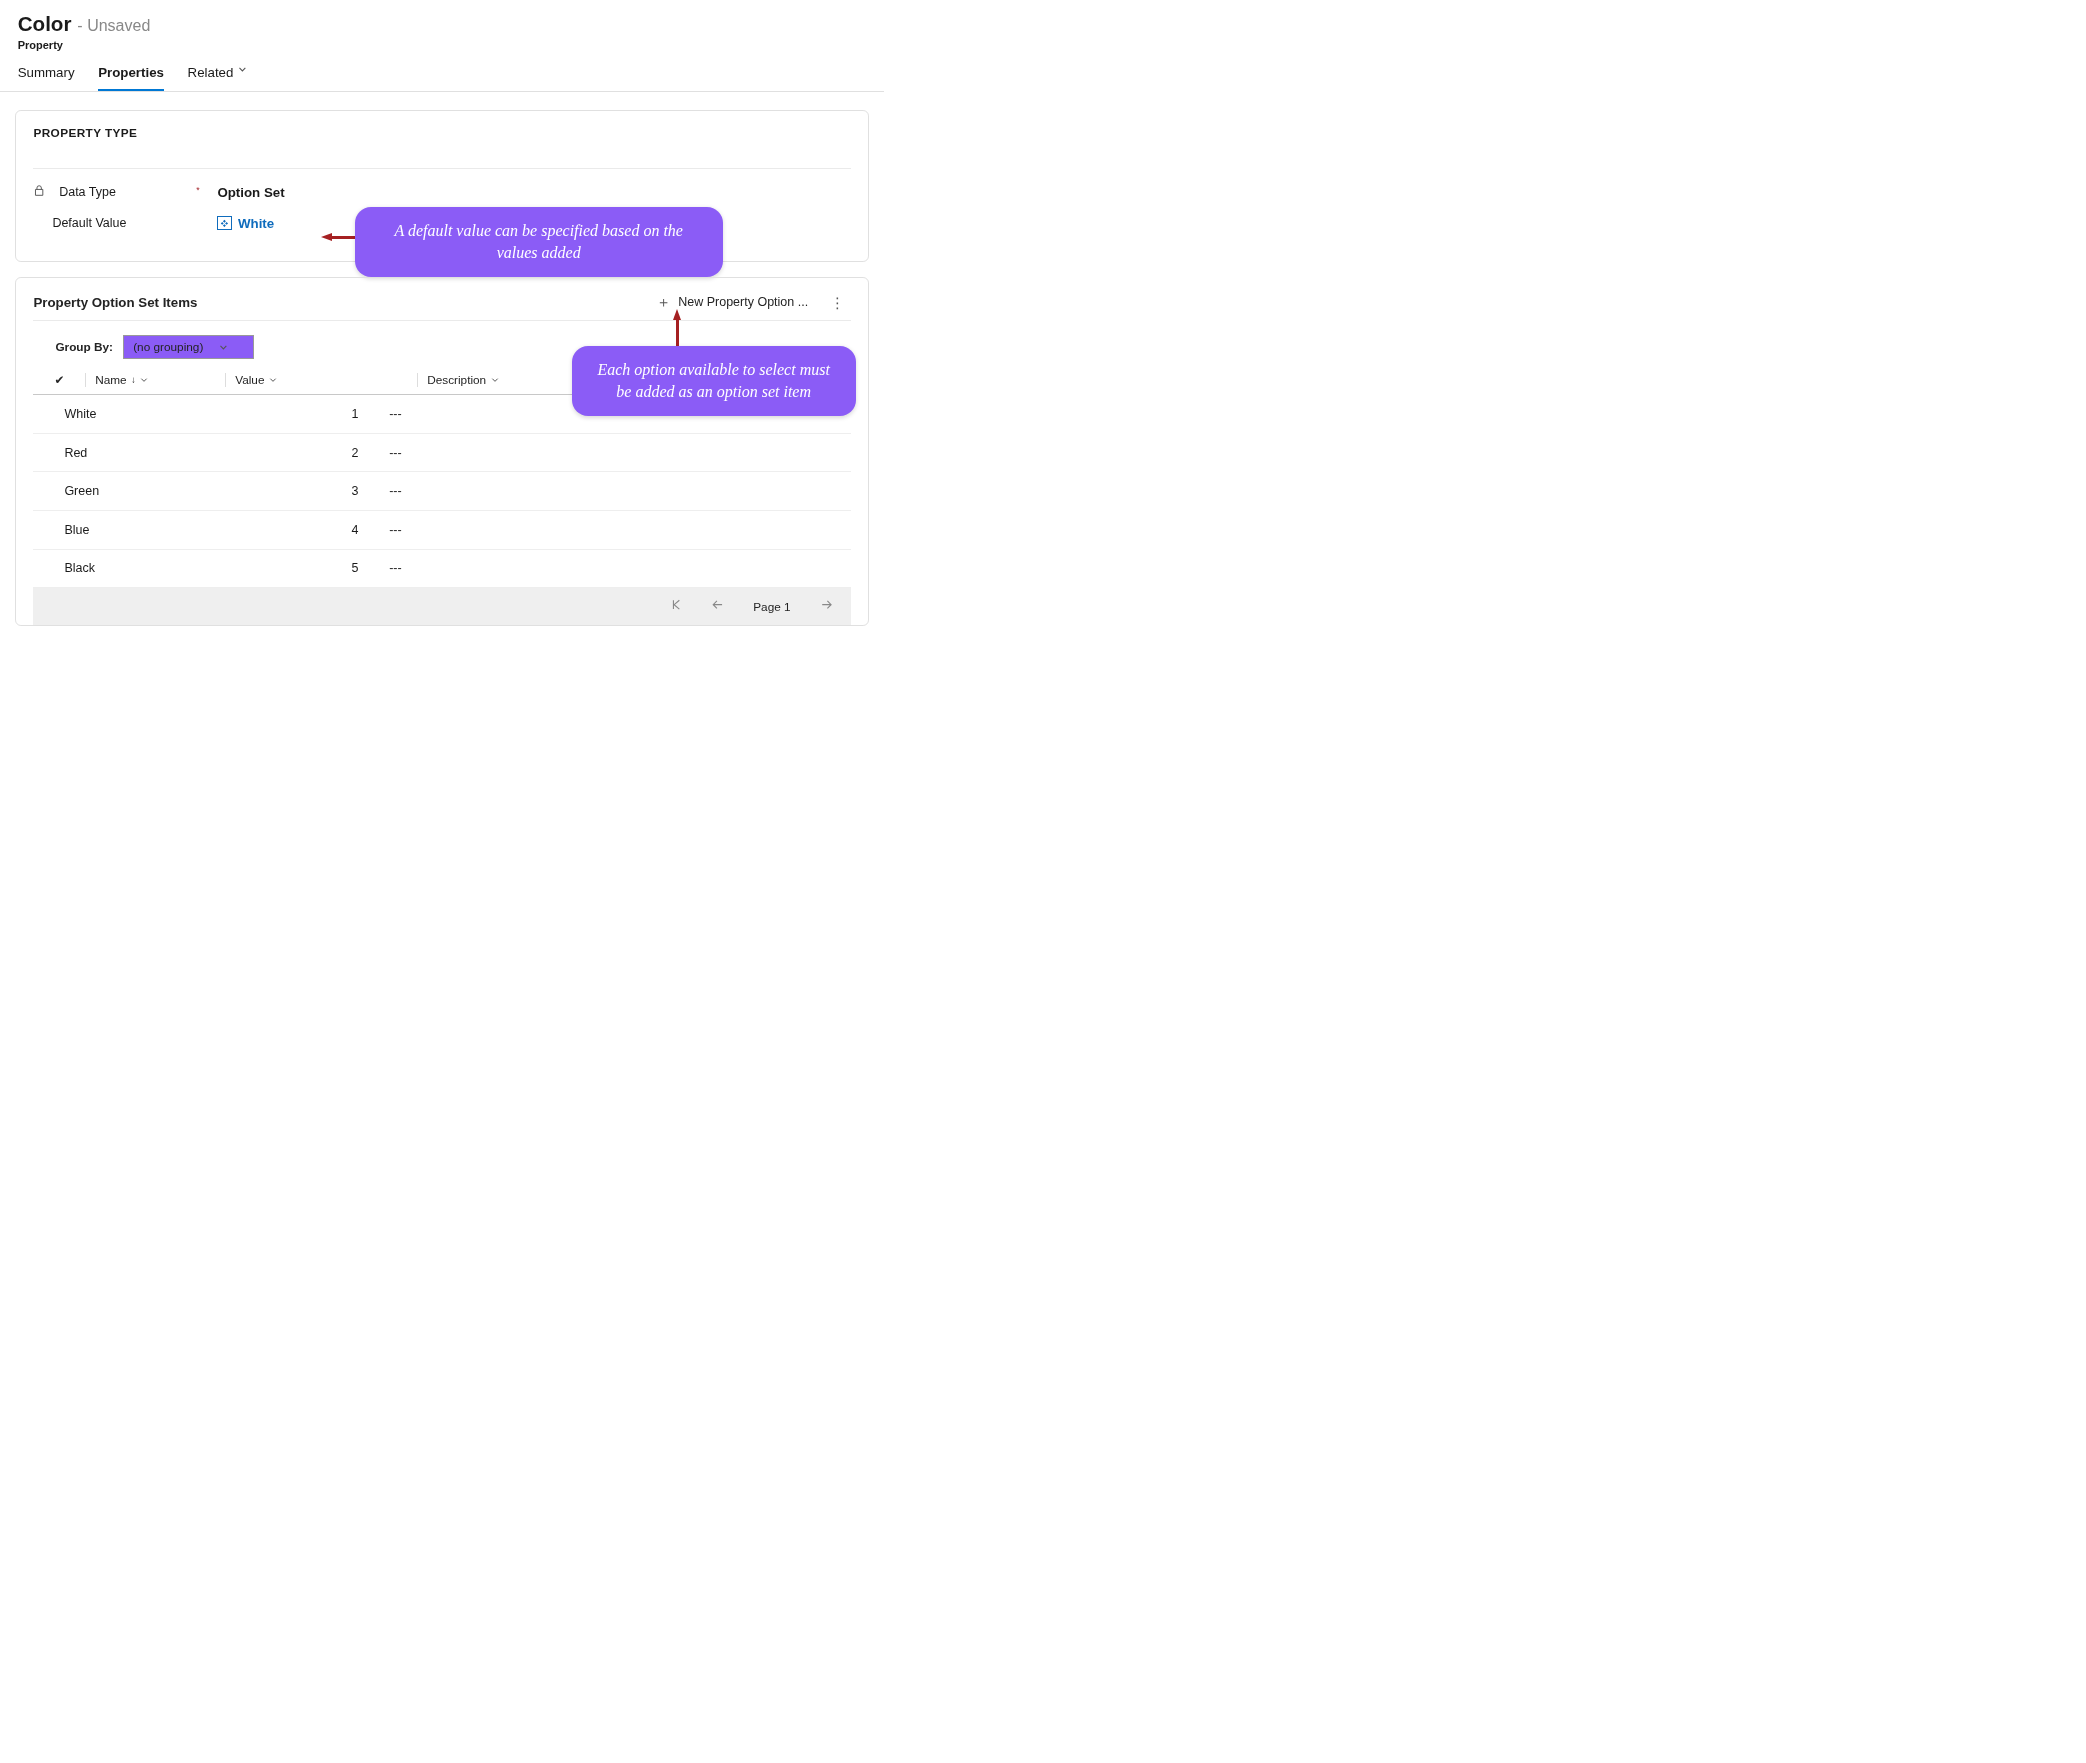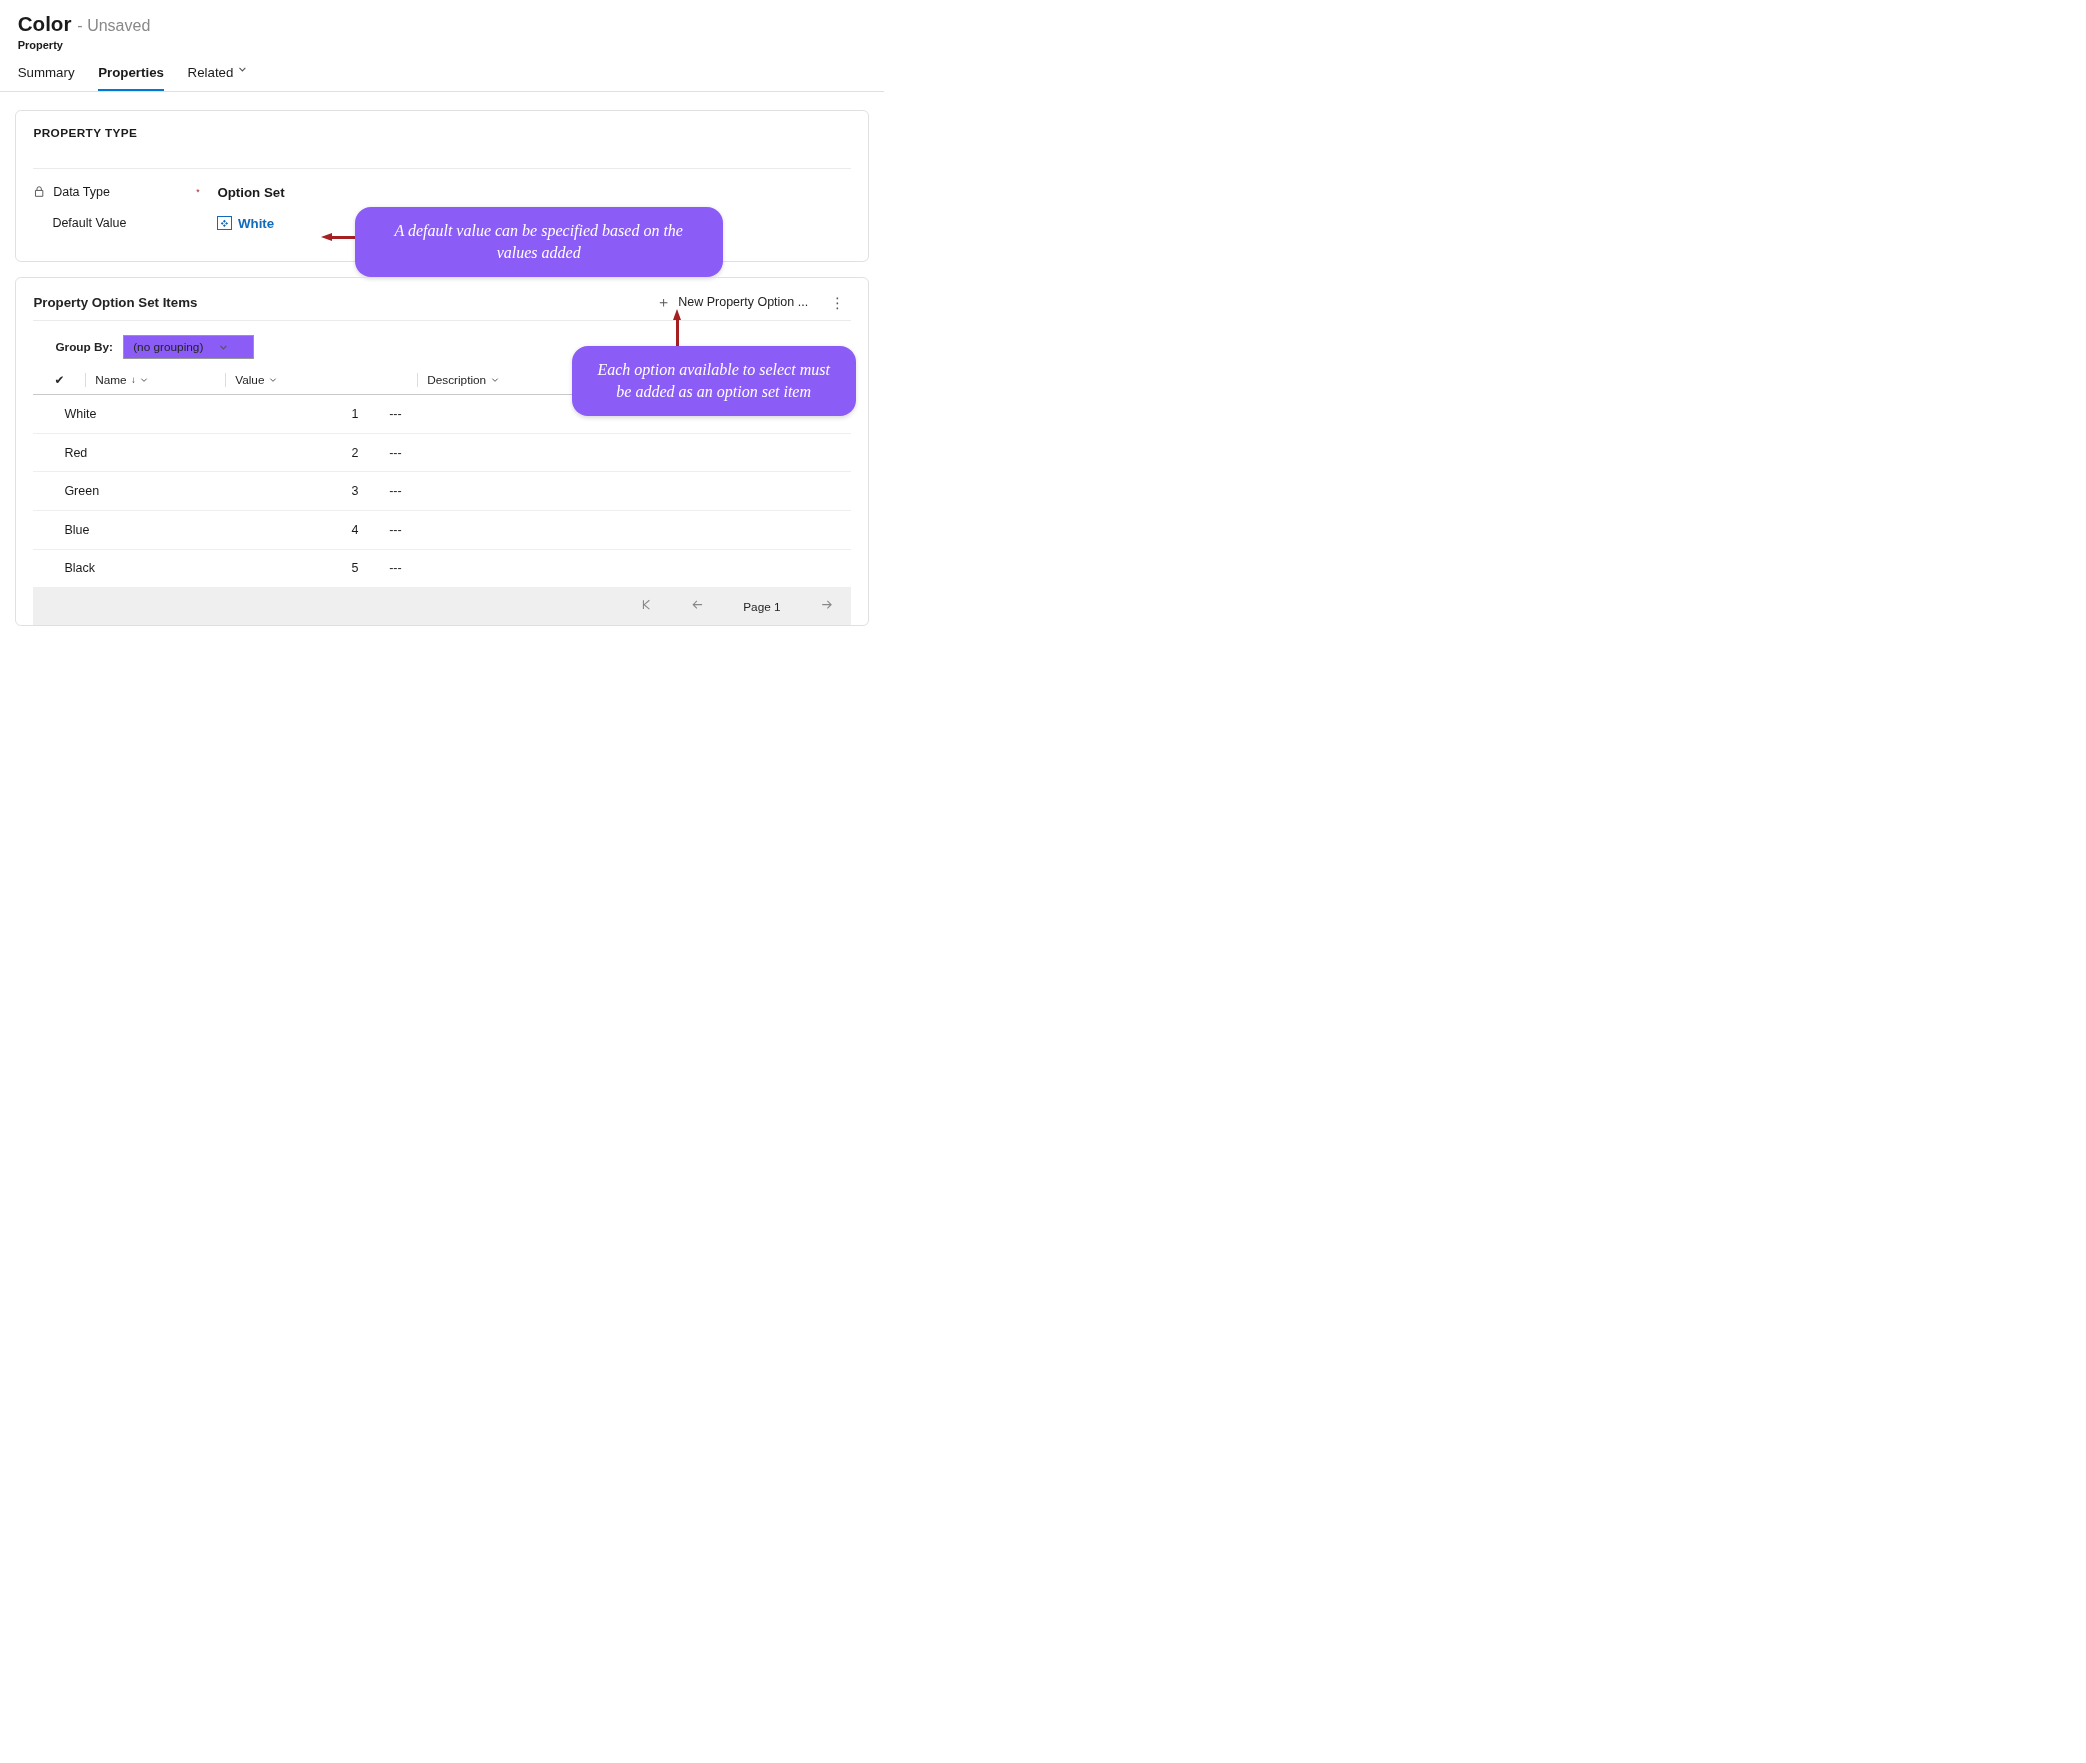--- a/index.html
+++ b/index.html
@@ -28,21 +28,21 @@
     .card {
       margin: 14.7px;
       border: 0.7px solid #e0e0e0;
       border-radius: 5.9px;
       padding: 14.7px 17.7px;
       position: relative;
     }
     .card-heading { font-size: 11.8px; letter-spacing: 0.4px; color: #1b1b1b; font-weight: 600; padding-bottom: 28px; border-bottom: 0.7px solid #eaeaea; margin-bottom: 14.7px; }
     
     .field-row { display: flex; align-items: center; margin: 16px 0; }
-    .field-label-wrap { width: 184px; display: flex; align-items: center; gap: 8px; font-size: 12.5px; color: #1b1b1b; }
+    .field-label-wrap { width: 184px; display: flex; align-items: flex-start; gap: 14px; font-size: 12.5px; color: #1b1b1b; }
     .lock-icon { width: 11.8px; height: 11.8px; display: inline-flex; align-items: center; justify-content: center; }
     .req-mark { color: #a4262c; font-size: 8.8px; margin-left: auto; margin-right: 17.7px; }
     .field-value { font-size: 13.3px; font-weight: 600; color: #1b1b1b; }
     .lookup-value { display: flex; align-items: center; gap: 5.9px; color: #0f6cbd; font-weight: 600; font-size: 13.3px; }
     .lookup-icon-box { width: 14.7px; height: 14.7px; border: 1.5px solid #0f6cbd; display: inline-flex; align-items: center; justify-content: center; }
     .default-val-label { margin-left: 19px; }
     
     .callout {
       position: absolute;
       background: #8b5cf6;
@@ -100,21 +100,21 @@
     .col-desc { flex: 1; border-left: 0.7px solid #ddd; padding-left: 8.8px; }
     .col-head { display: flex; align-items: center; gap: 4.4px; font-size: 11.8px; color: #242424; cursor: pointer; }
     .sort-arrow { font-size: 9.6px; }
     .chev-sm { font-size: 8px; color: #555; }
     .grid-row { display: flex; border-bottom: 0.7px solid #eee; padding: 11.8px 0; font-size: 12.5px; color: #1b1b1b; }
     .grid-row .col-name, .grid-row .col-value, .grid-row .col-desc { border-left: none; }
     .grid-row .col-name { padding-left: 31px; width: 192px; }
     .grid-row .col-value { text-align: right; width: 155px; padding-right: 22px; }
     .grid-row .col-desc { padding-left: 8.8px; color: #242424; }
     
-    .pager { background: #efefef; padding: 10.3px 17.7px; display: flex; justify-content: flex-end; align-items: center; gap: 39px; margin-top: 0; }
+    .pager { background: #efefef; padding: 10.3px 17.7px; display: flex; justify-content: flex-end; align-items: center; gap: 29px; margin-top: 0; }
     .pager-btn { color: #888; font-size: 13.3px; cursor: pointer; }
     .pager-label { font-size: 11.8px; color: #242424; }
     .check-mark { font-size: 11.8px; }
   </style>
 </head>
 <body>
 
 <div class="page">
 
   <div class="header">

